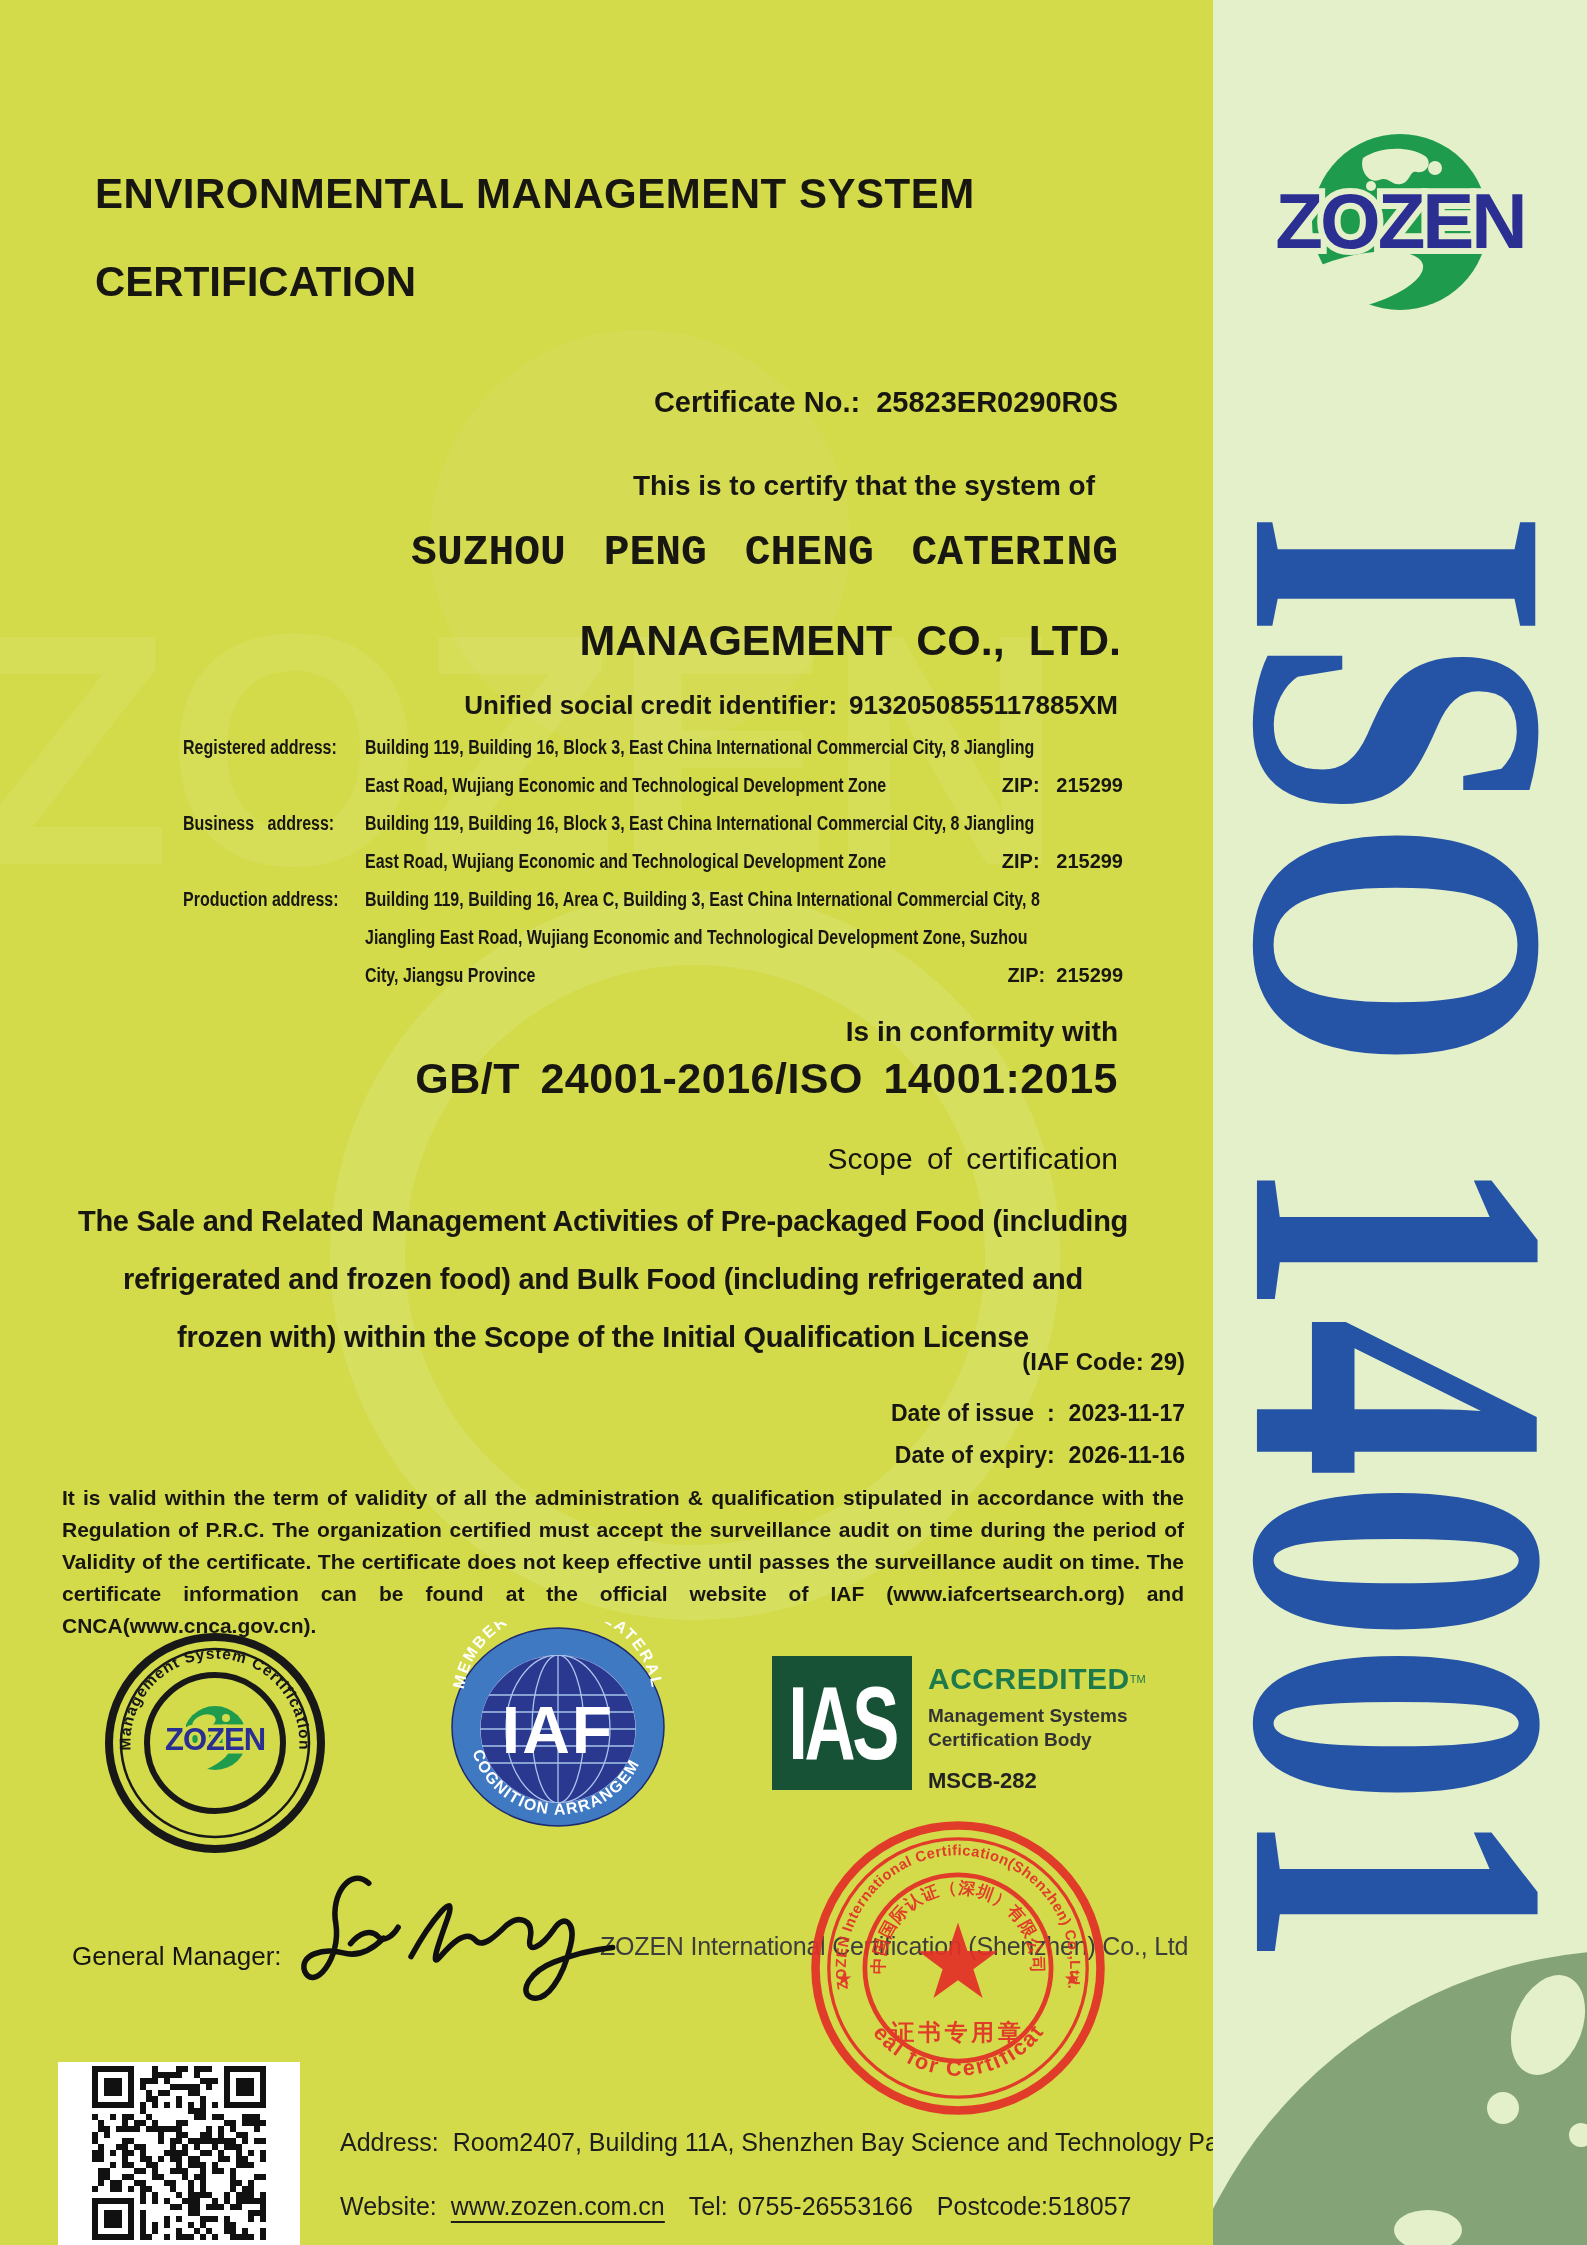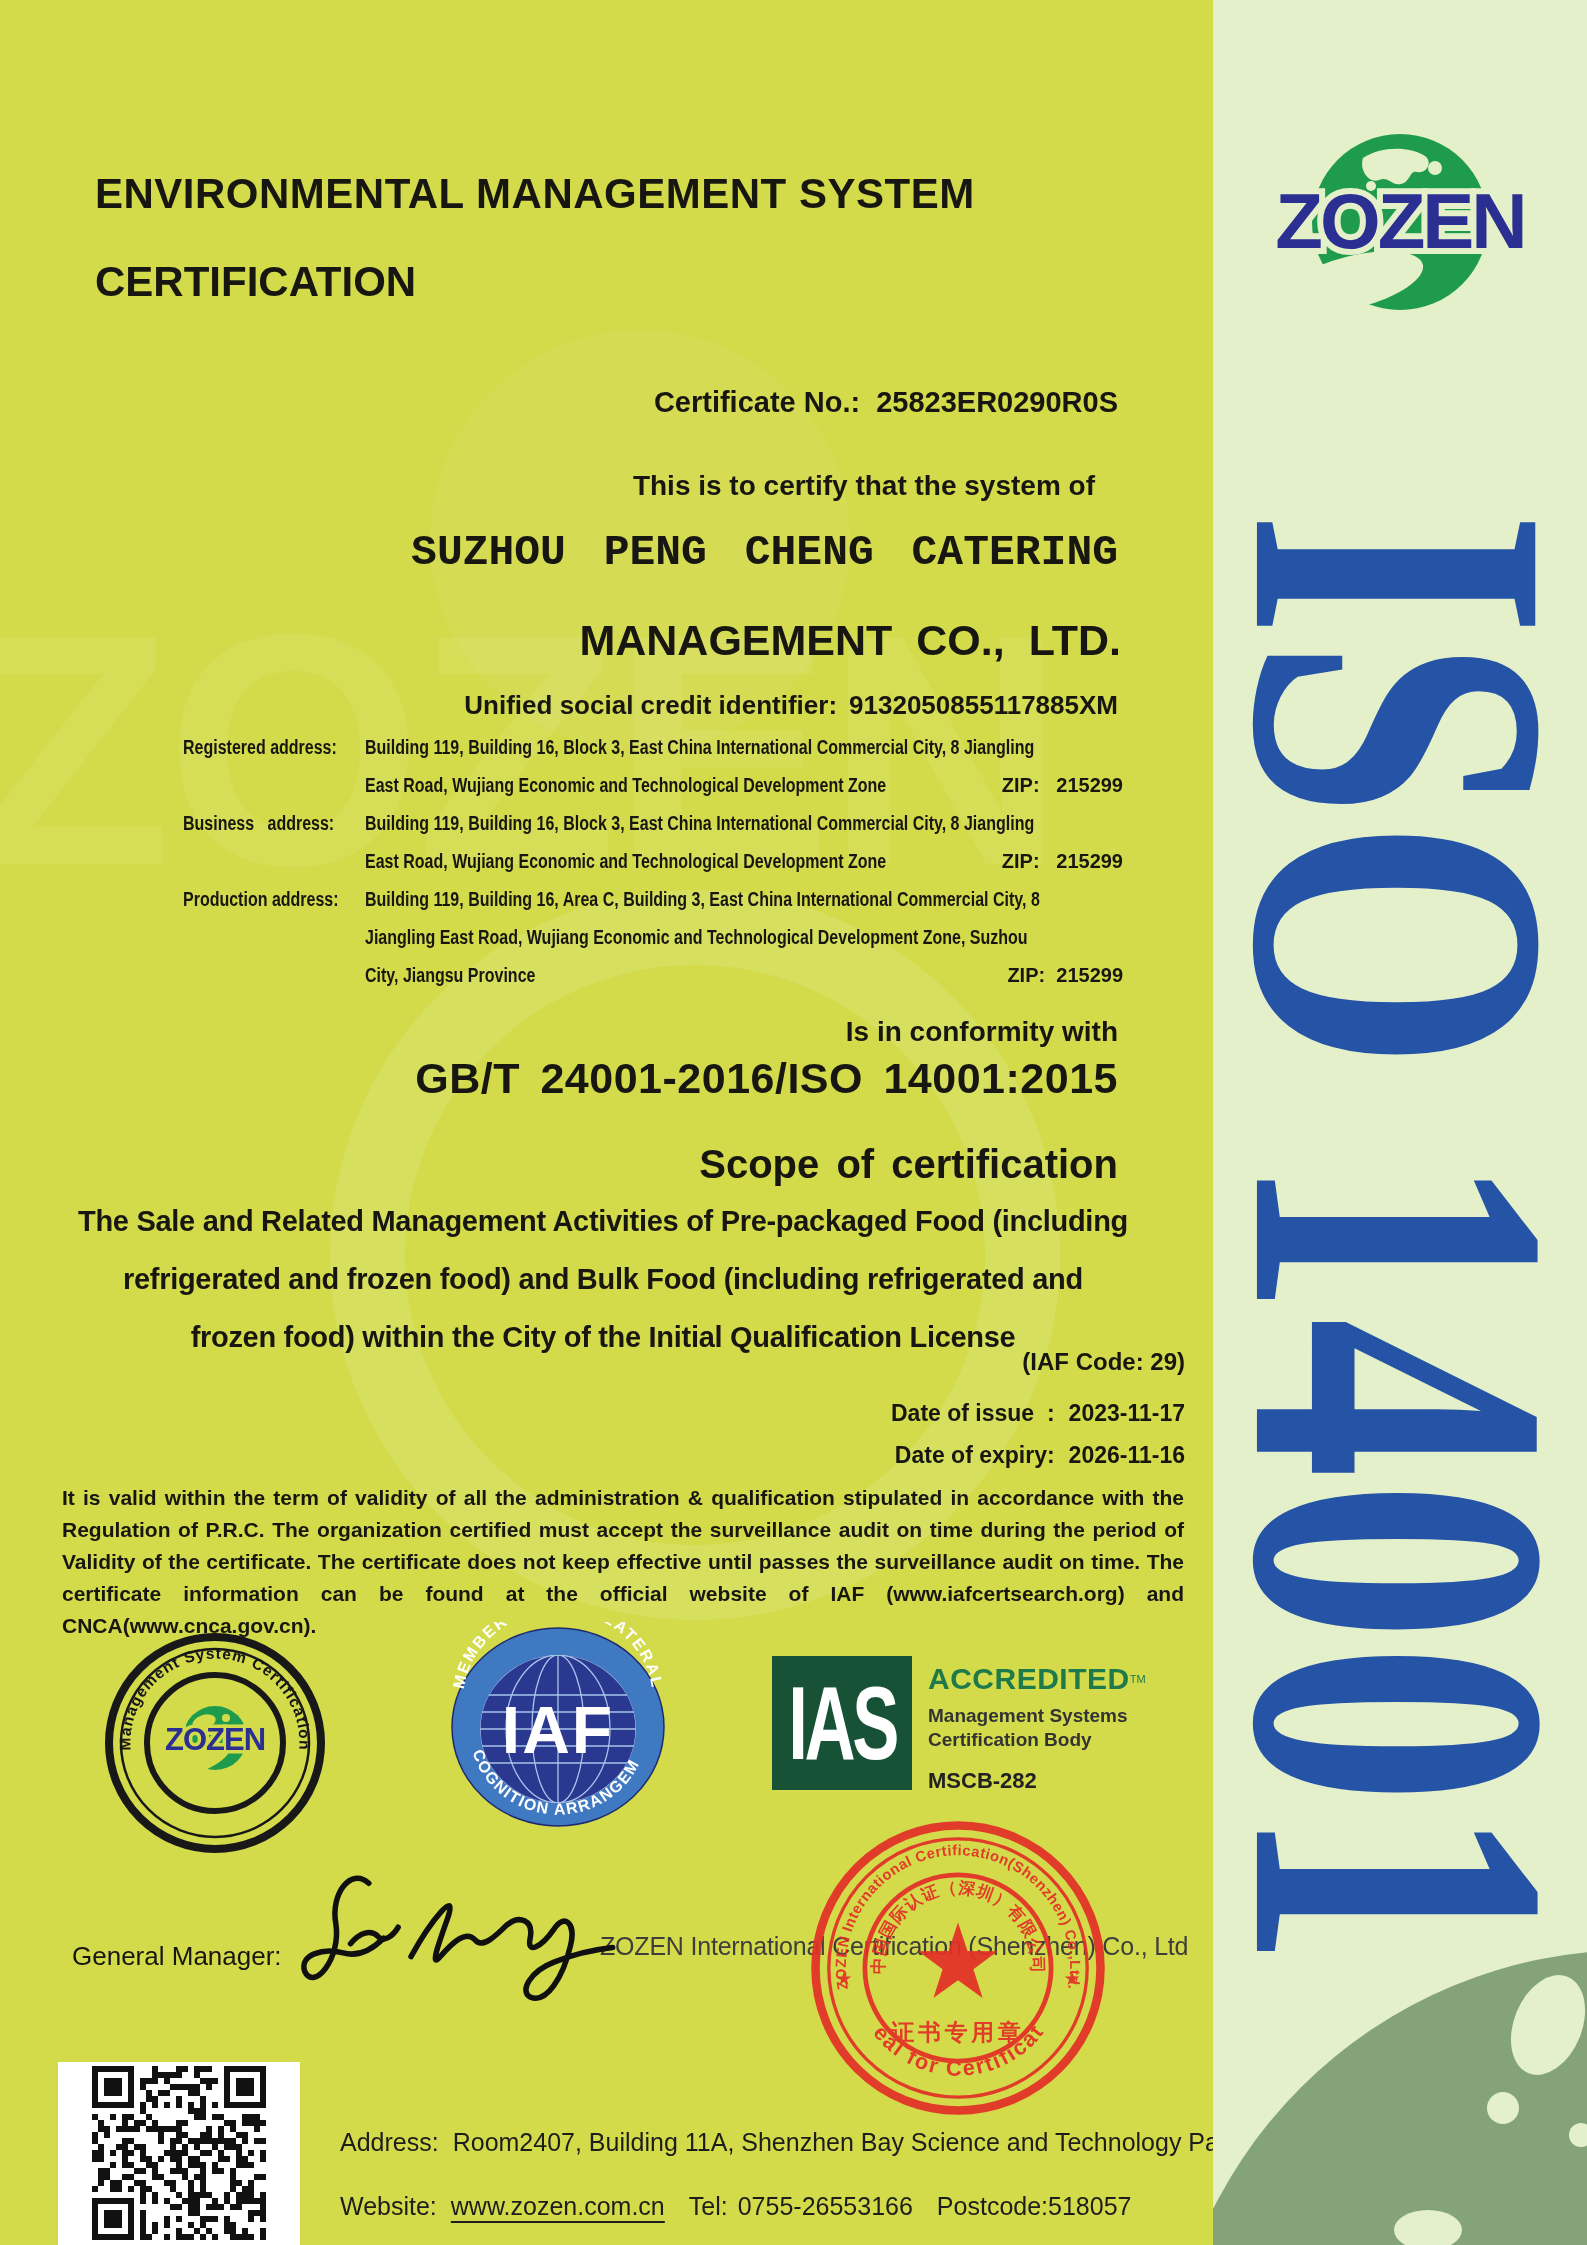--- a/index.html
+++ b/index.html
@@ -28,21 +28,21 @@
   
   .addr{position:absolute;left:183px;top:736px;width:940px;font-size:20px;font-weight:bold;}
   .addr-line{position:relative;height:38px;}
   .addr .lbl{position:absolute;left:0;display:inline-block;white-space:nowrap;
              transform:scaleX(0.8);transform-origin:left;}
   .addr .txt{position:absolute;left:182px;display:inline-block;white-space:nowrap;
              transform:scaleX(0.8);transform-origin:left;}
   .addr .zip{position:absolute;right:0;white-space:nowrap;}
   .conformity{top:1016px;font-size:28px;font-weight:bold;}
   .gbt{top:1054px;font-size:43px;font-weight:bold;letter-spacing:0.5px;word-spacing:8px;}
-  .scopetitle{top:1142px;font-size:40px;font-weight:bold;word-spacing:6px;}
+  .scopetitle{top:1142px;font-size:30px;font-weight:normal;word-spacing:6px;}
   .scopepara{position:absolute;left:28px;top:1192px;width:1150px;text-align:center;
              font-size:29px;font-weight:bold;letter-spacing:-0.3px;}
   .scopepara div{height:58px;line-height:58px;white-space:nowrap;}
   .iafcode{top:1348px;right:28px;font-size:24px;font-weight:bold;}
   .dline{right:28px;font-size:23px;font-weight:bold;}
   .d1{top:1400px;} .d2{top:1442px;}
   .dline .val{margin-left:14px;}
   .validity{position:absolute;left:62px;top:1482px;width:1122px;font-size:21px;font-weight:bold;
             line-height:32px;text-align:justify;}
   
@@ -146,21 +146,21 @@
       </div>
     </div>
 
     <div class="r conformity">Is in conformity with</div>
     <div class="r gbt">GB/T 24001-2016/ISO 14001:2015</div>
     <div class="r scopetitle">Scope of certification</div>
 
     <div class="scopepara">
       <div>The Sale and Related Management Activities of Pre-packaged Food (including</div>
       <div>refrigerated and frozen food) and Bulk Food (including refrigerated and</div>
-      <div>frozen food) within the City of the Initial Qualification License</div>
+      <div>frozen with) within the Scope of the Initial Qualification License</div>
     </div>
 
     <div class="r iafcode">(IAF Code: 29)</div>
 
     <div class="r dline d1">
       <span>Date of issue&nbsp;&nbsp;:</span><span class="val">2023-11-17</span>
     </div>
     <div class="r dline d2">
       <span>Date of expiry:</span><span class="val">2026-11-16</span>
     </div>

